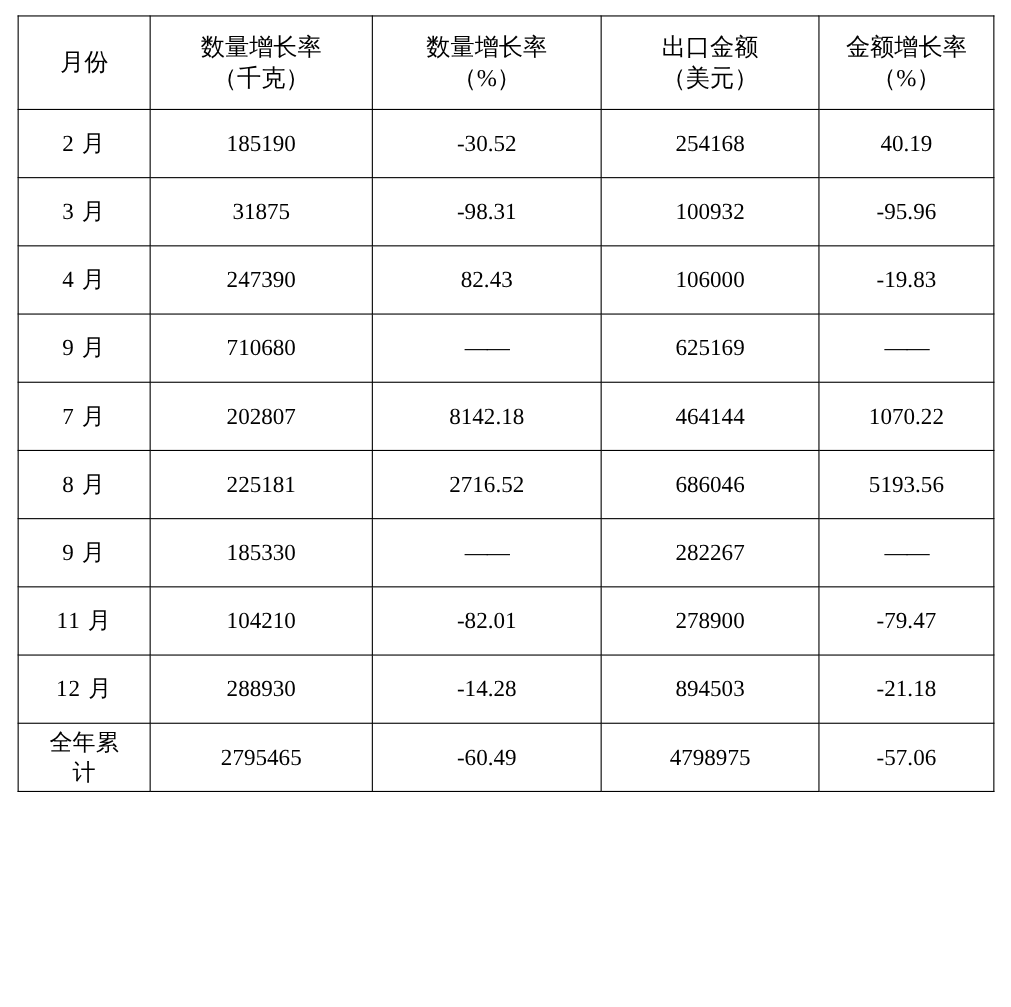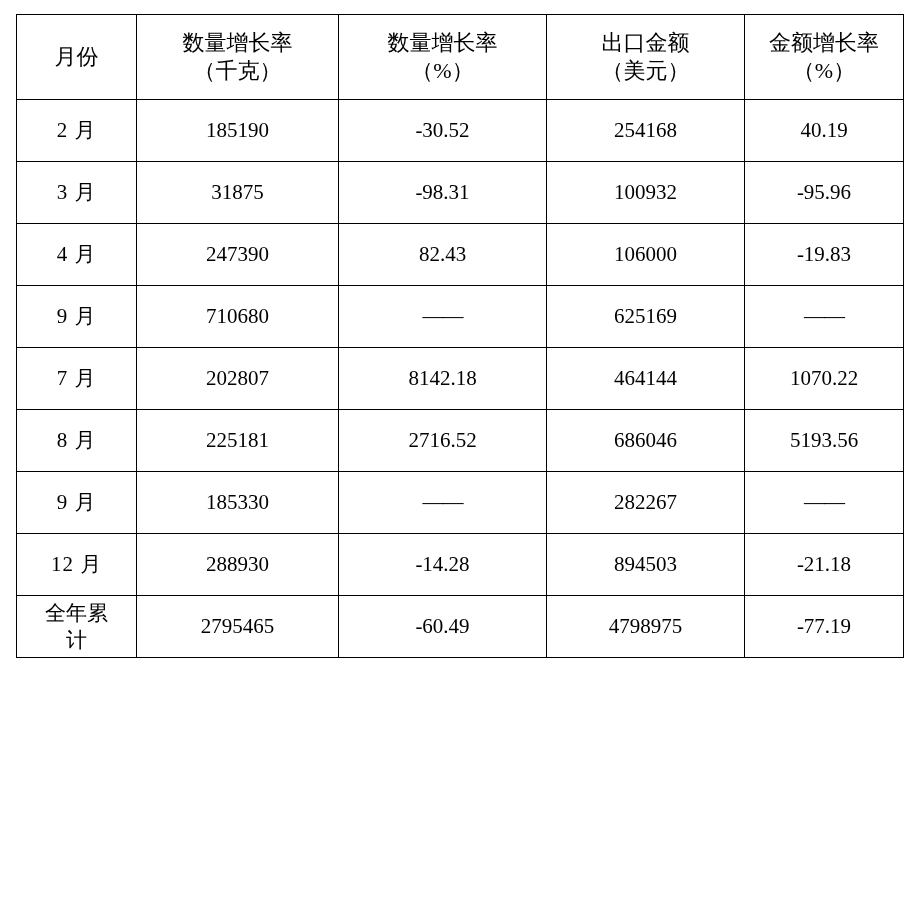--- a/index.html
+++ b/index.html
@@ -133,31 +133,38 @@
         <td>5193.56</td>
       </tr>
       <tr>
         <td class="month-cell">9 月</td>
         <td>185330</td>
         <td class="dash">——</td>
         <td>282267</td>
         <td class="dash">——</td>
       </tr>
       <tr>
+        <td class="month-cell">11 月</td>
+        <td>104210</td>
+        <td>-82.01</td>
+        <td>278900</td>
+        <td>-79.47</td>
+      </tr>
+      <tr>
         <td class="month-cell">12 月</td>
         <td>288930</td>
         <td>-14.28</td>
         <td>894503</td>
         <td>-21.18</td>
       </tr>
       <tr>
         <td class="total-cell">
           <span class="hdr-line">全年累</span>
           <span class="hdr-line">计</span>
         </td>
         <td>2795465</td>
         <td>-60.49</td>
         <td>4798975</td>
-        <td>-77.19</td>
+        <td>-57.06</td>
       </tr>
     </tbody>
   </table>
 </div>
 
 </body></html>

